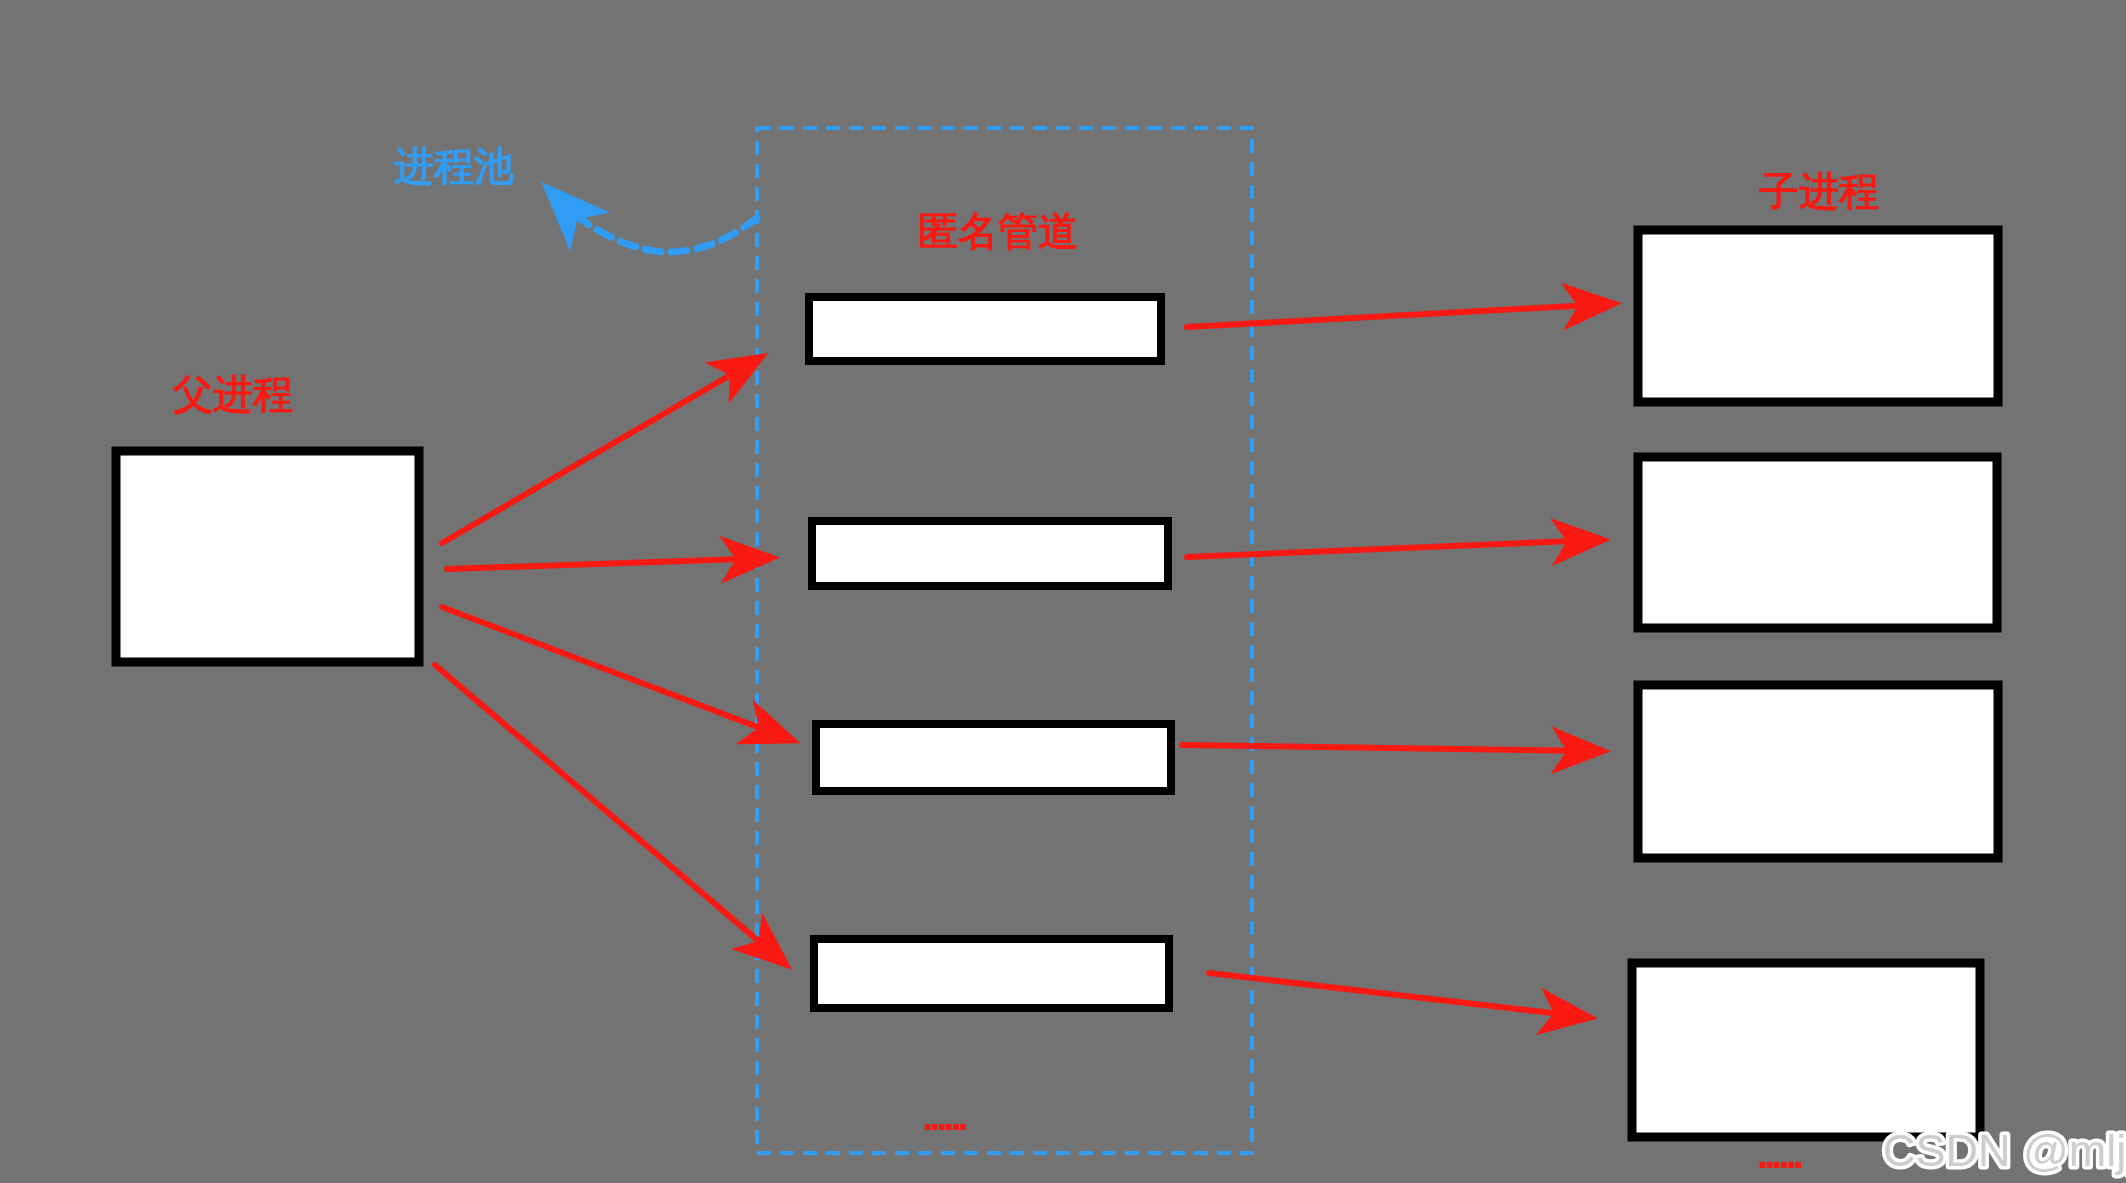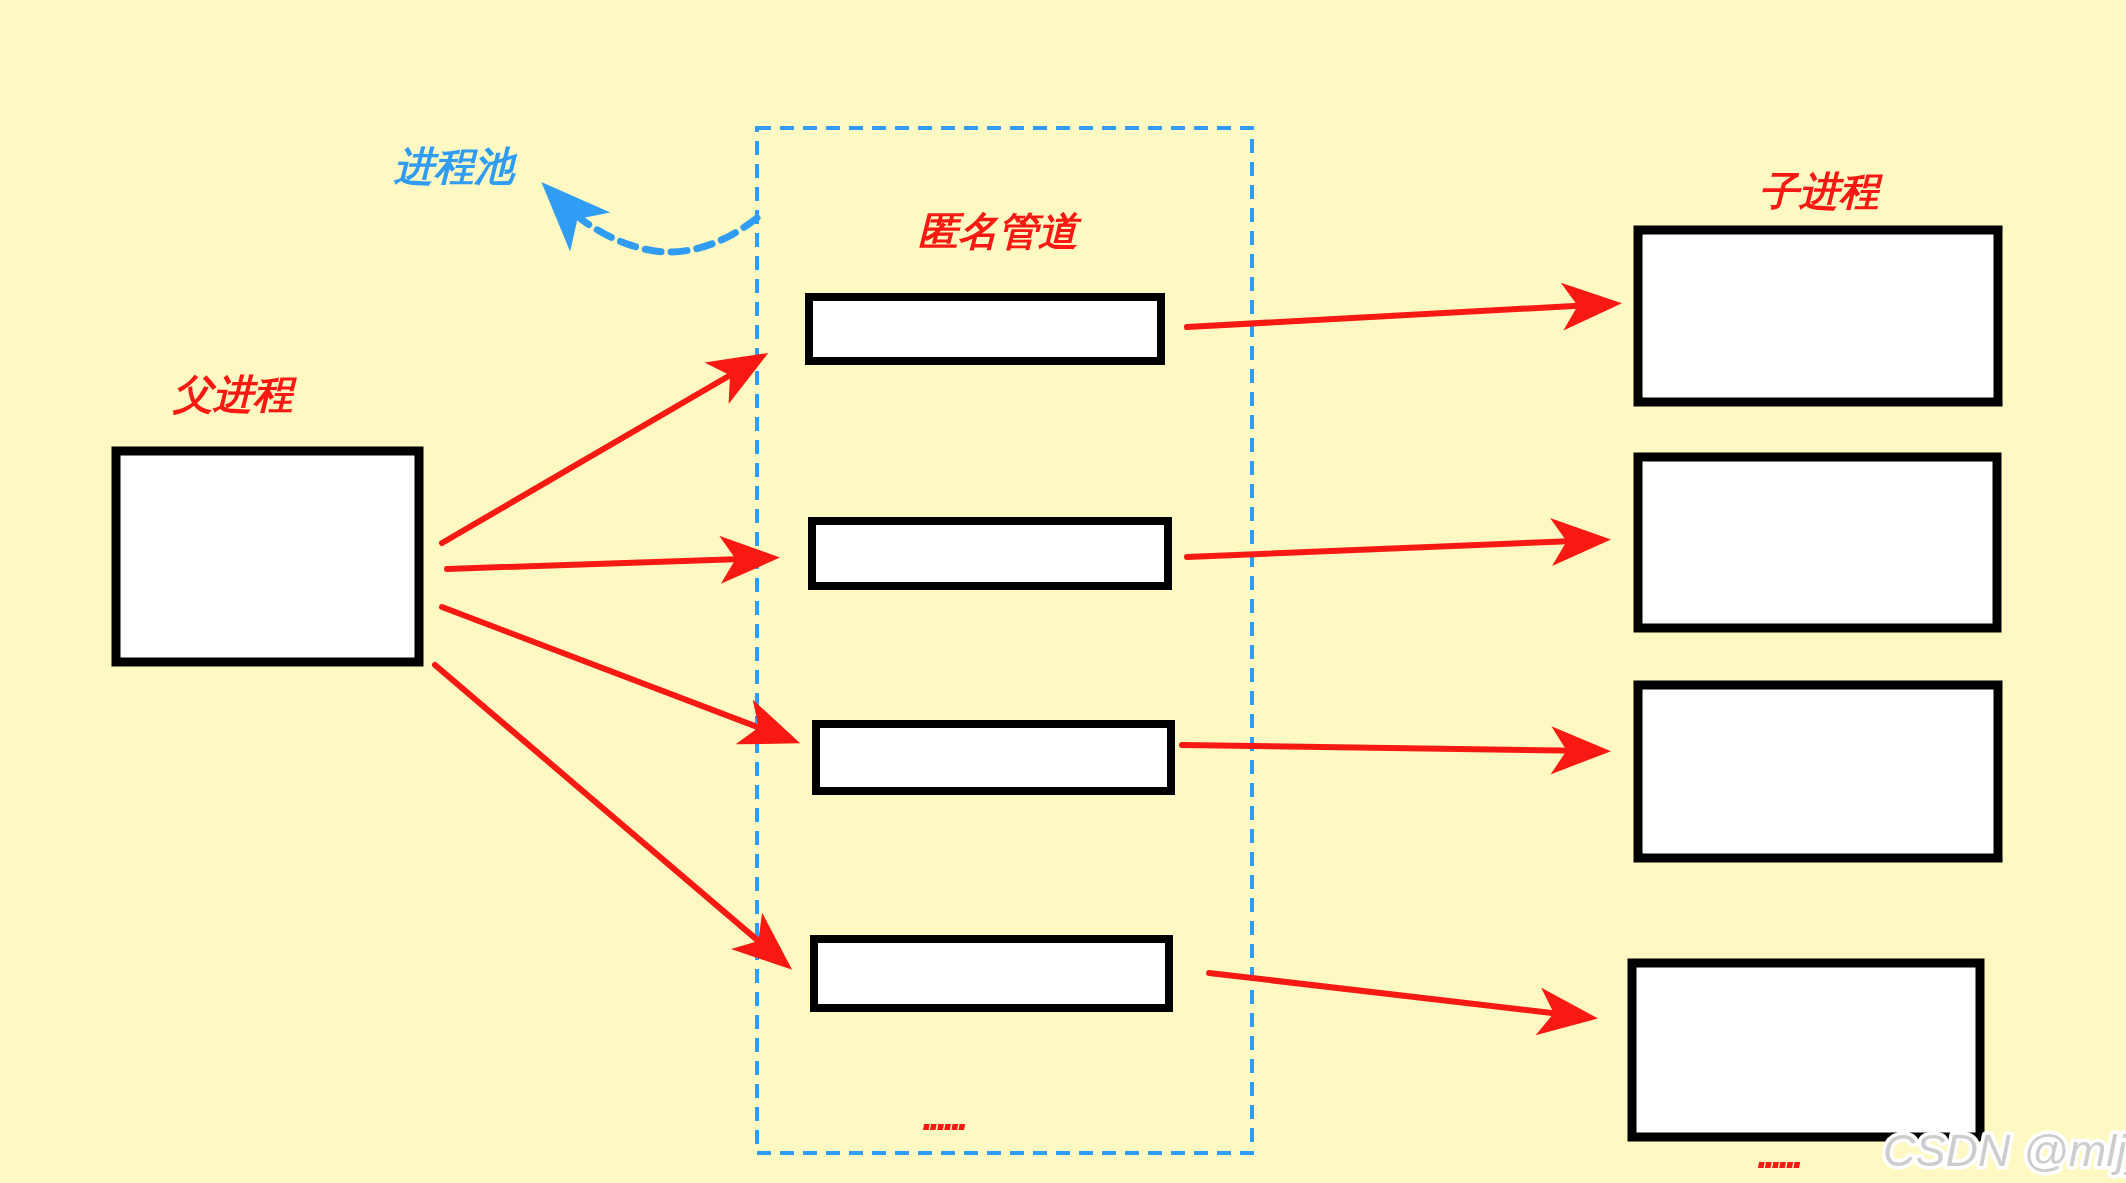--- a/index.html
+++ b/index.html
@@ -1,22 +1,21 @@
 <!DOCTYPE html>
 <html><head>
 <meta charset="utf-8">
 <style>
   html,body{margin:0;padding:0;background:#ffffff;}
   .canvas{
     position:relative;
     width:2126px;height:1183px;
-    background:#fef9c3;
+    background:#737373;
     overflow:hidden;
     font-family:"Liberation Sans", sans-serif;
-    font-style:italic;
   }
   svg{position:absolute;left:0;top:0;}
   text{font-family:"Liberation Sans", sans-serif;}
   .lbl{font-size:40px;font-weight:600;}
   .dots{font-size:40px;font-weight:700;letter-spacing:-4px;}
   .wm{font-size:45px;font-weight:400;paint-order:stroke fill;stroke-linejoin:round;}
 </style>
 </head>
 <body>
 

